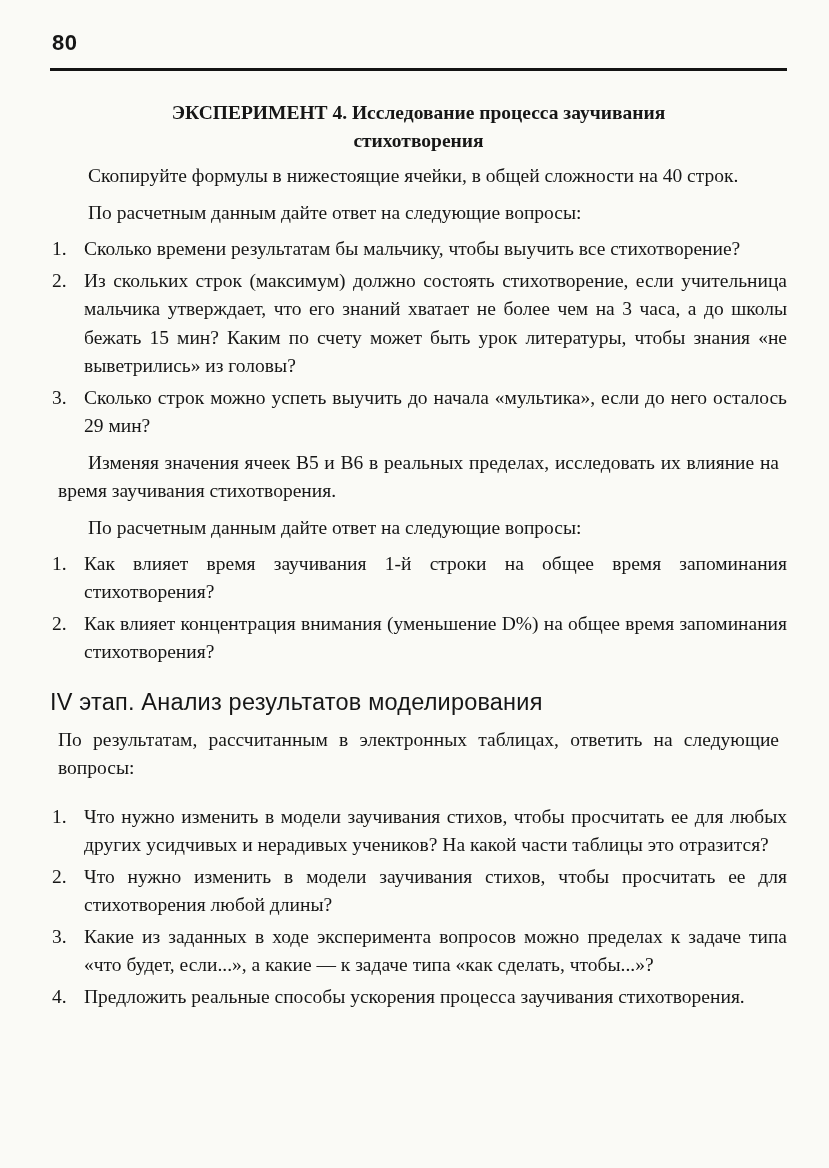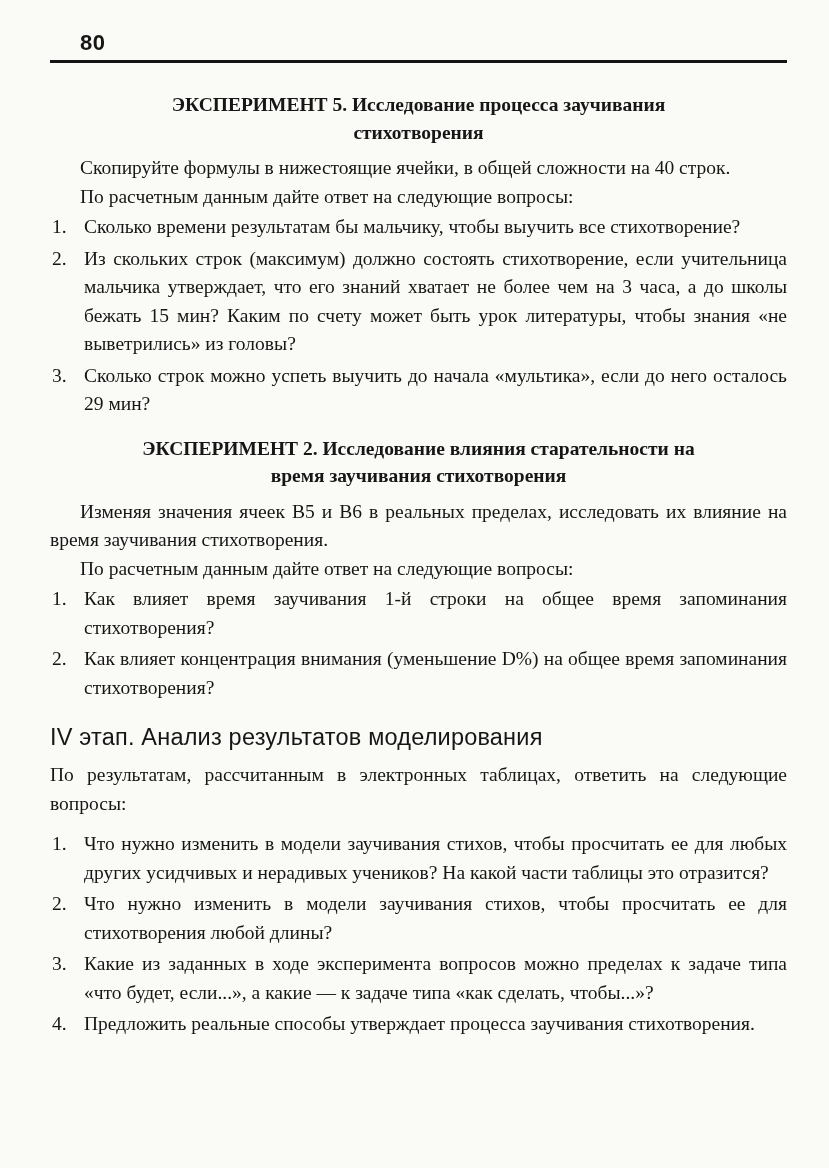--- a/index.html
+++ b/index.html
@@ -9,22 +9,21 @@
     box-sizing: border-box;
     background: #fafaf6;
     color: #161616;
     font-family: "Liberation Serif", serif;
     padding: 30px 42px 36px 50px;
   }
   .page-header {
     display: flex;
     align-items: flex-end;
     font-family: "Liberation Sans", sans-serif;
-    padding: 0 2px 4px 2px;
-    margin-left: 28px;
+    padding: 0 2px 12px 2px;
   }
   .page-number {
     font-size: 22px;
     font-weight: bold;
     letter-spacing: 0.5px;
   }
   .running-title {
     font-size: 17px;
     font-weight: normal;
     padding-bottom: 1px;
@@ -39,21 +38,21 @@
     font-weight: bold;
     text-align: center;
     line-height: 1.42;
     max-width: 600px;
     margin: 16px auto 8px auto;
   }
   p.body-para {
     font-size: 19.5px;
     line-height: 1.46;
     text-align: justify;
-    margin: 0;
+    margin: 8px;
     text-indent: 30px;
   }
   p.body-para.no-indent { text-indent: 0; }
   .qlist { margin: 2px 0 6px 0; }
   .qitem {
     display: flex;
     font-size: 19.5px;
     line-height: 1.46;
     margin: 0 0 3px 0;
   }
@@ -78,40 +77,39 @@
 </head>
 <body>
 
 <header class="page-header">
   <span class="page-number">80</span>
 </header>
 <div class="header-rule"></div>
 
 <main>
 
-  <h3 class="exp-heading">ЭКСПЕРИМЕНТ 5. Исследование процесса заучивания стихотворения</h3>
+  <h3 class="exp-heading">ЭКСПЕРИМЕНТ 4. Исследование процесса заучивания стихотворения</h3>
   <p class="body-para">Скопируйте формулы в нижестоящие ячейки, в общей сложности на 40 строк.</p>
   <p class="body-para">По расчетным данным дайте ответ на следующие вопросы:</p>
 
   <div class="qlist">
     <div class="qitem">
       <span class="qnum">1.</span>
       <span class="qtext">Сколько времени результатам бы мальчику, чтобы выучить все стихотворение?</span>
     </div>
     <div class="qitem">
       <span class="qnum">2.</span>
       <span class="qtext">Из скольких строк (максимум) должно состоять стихотворение, если учительница мальчика утверждает, что его знаний хватает не более чем на 3 часа, а до школы бежать 15 мин? Каким по счету может быть урок литературы, чтобы знания «не выветрились» из головы?</span>
     </div>
     <div class="qitem">
       <span class="qnum">3.</span>
       <span class="qtext">Сколько строк можно успеть выучить до начала «мультика», если до него осталось 29 мин?</span>
     </div>
   </div>
 
-  <h3 class="exp-heading">ЭКСПЕРИМЕНТ 2. Исследование влияния старательности на время заучивания стихотворения</h3>
   <p class="body-para">Изменяя значения ячеек B5 и B6 в реальных пределах, исследовать их влияние на время заучивания стихотворения.</p>
   <p class="body-para">По расчетным данным дайте ответ на следующие вопросы:</p>
 
   <div class="qlist">
     <div class="qitem">
       <span class="qnum">1.</span>
       <span class="qtext">Как влияет время заучивания 1-й строки на общее время запоминания стихотворения?</span>
     </div>
     <div class="qitem">
       <span class="qnum">2.</span>
@@ -131,17 +129,17 @@
     <div class="qitem">
       <span class="qnum">2.</span>
       <span class="qtext">Что нужно изменить в модели заучивания стихов, чтобы просчитать ее для стихотворения любой длины?</span>
     </div>
     <div class="qitem">
       <span class="qnum">3.</span>
       <span class="qtext">Какие из заданных в ходе эксперимента вопросов можно пределах к задаче типа «что будет, если...», а какие — к задаче типа «как сделать, чтобы...»?</span>
     </div>
     <div class="qitem">
       <span class="qnum">4.</span>
-      <span class="qtext">Предложить реальные способы утверждает процесса заучивания стихотворения.</span>
+      <span class="qtext">Предложить реальные способы ускорения процесса заучивания стихотворения.</span>
     </div>
   </div>
 
 </main>
 
 </body></html>

